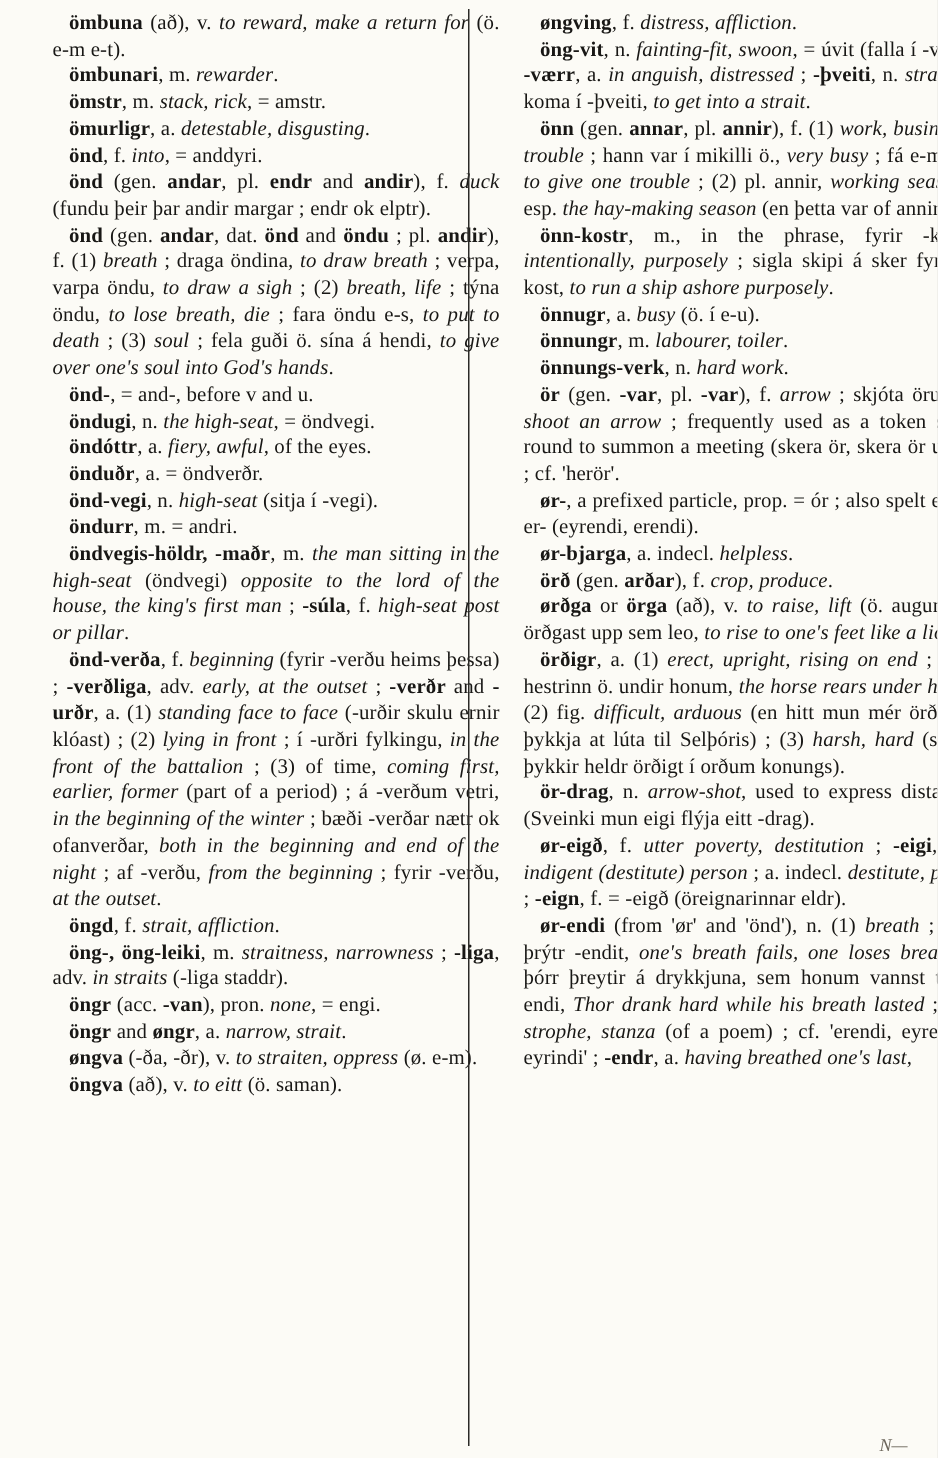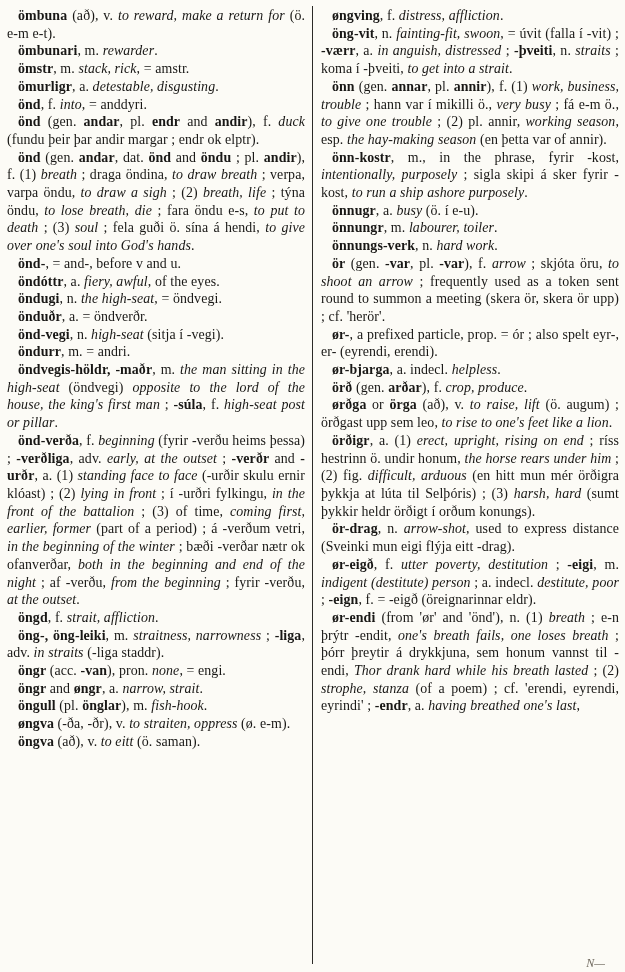--- a/index.html
+++ b/index.html
@@ -18,20 +18,21 @@
     color: #181715;
   }
   .col {
     position: absolute;
     top: 7px;
     width: 298px;
     font-size: 13.9px;
     line-height: 17.7px;
     text-align: justify;
     letter-spacing: 0.1px;
+    margin-left: 28px;
   }
   .col-left  { left: 7px; }
   .col-right { left: 321px; }
   .divider {
     position: absolute;
     left: 312px;
     top: 6px;
     width: 1.4px;
     height: 958px;
     background: #2b2a27;
@@ -57,32 +58,31 @@
 <div class="page">
   <div class="col col-left" id="col-left">
       <p class="entry"><b>ömbuna</b> (að), v. <i>to reward, make a return for</i> (ö. e-m e-t).</p>
       <p class="entry"><b>ömbunari</b>, m. <i>rewarder</i>.</p>
       <p class="entry"><b>ömstr</b>, m. <i>stack, rick</i>, = amstr.</p>
       <p class="entry"><b>ömurligr</b>, a. <i>detestable, disgusting</i>.</p>
       <p class="entry"><b>önd</b>, f. <i>into</i>, = anddyri.</p>
       <p class="entry"><b>önd</b> (gen. <b>andar</b>, pl. <b>endr</b> and <b>andir</b>), f. <i>duck</i> (fundu þeir þar andir margar ; endr ok elptr).</p>
       <p class="entry"><b>önd</b> (gen. <b>andar</b>, dat. <b>önd</b> and <b>öndu</b> ; pl. <b>andir</b>), f. (1) <i>breath</i> ; draga öndina, <i>to draw breath</i> ; verpa, varpa öndu, <i>to draw a sigh</i> ; (2) <i>breath, life</i> ; týna öndu, <i>to lose breath, die</i> ; fara öndu e-s, <i>to put to death</i> ; (3) <i>soul</i> ; fela guði ö. sína á hendi, <i>to give over one's soul into God's hands</i>.</p>
       <p class="entry"><b>önd-</b>, = and-, before v and u.</p>
+      <p class="entry"><b>öndugi</b>, n. <i>the high-seat</i>, = öndvegi.</p>
       <p class="entry"><b>öndóttr</b>, a. <i>fiery, awful</i>, of the eyes.</p>
-      <p class="entry"><b>öndugi</b>, n. <i>the high-seat</i>, = öndvegi.</p>
       <p class="entry"><b>önduðr</b>, a. = öndverðr.</p>
       <p class="entry"><b>önd-vegi</b>, n. <i>high-seat</i> (sitja í -vegi).</p>
       <p class="entry"><b>öndurr</b>, m. = andri.</p>
       <p class="entry"><b>öndvegis-höldr, -maðr</b>, m. <i>the man sitting in the high-seat</i> (öndvegi) <i>opposite to the lord of the house, the king's first man</i> ; <b>-súla</b>, f. <i>high-seat post or pillar</i>.</p>
       <p class="entry"><b>önd-verða</b>, f. <i>beginning</i> (fyrir -verðu heims þessa) ; <b>-verðliga</b>, adv. <i>early, at the outset</i> ; <b>-verðr</b> and <b>-urðr</b>, a. (1) <i>standing face to face</i> (-urðir skulu ernir klóast) ; (2) <i>lying in front</i> ; í -urðri fylkingu, <i>in the front of the battalion</i> ; (3) of time, <i>coming first, earlier, former</i> (part of a period) ; á -verðum vetri, <i>in the beginning of the winter</i> ; bæði -verðar nætr ok ofanverðar, <i>both in the beginning and end of the night</i> ; af -verðu, <i>from the beginning</i> ; fyrir -verðu, <i>at the outset</i>.</p>
       <p class="entry"><b>öngd</b>, f. <i>strait, affliction</i>.</p>
       <p class="entry"><b>öng-, öng-leiki</b>, m. <i>straitness, narrowness</i> ; <b>-liga</b>, adv. <i>in straits</i> (-liga staddr).</p>
       <p class="entry"><b>öngr</b> (acc. <b>-van</b>), pron. <i>none</i>, = engi.</p>
       <p class="entry"><b>öngr</b> and <b>øngr</b>, a. <i>narrow, strait</i>.</p>
-      <p class="entry"><b>öngull</b> (pl. <b>önglar</b>), m. <i>fish-hook</i>.</p>
       <p class="entry"><b>øngva</b> (-ða, -ðr), v. <i>to straiten, oppress</i> (ø. e-m).</p>
       <p class="entry"><b>öngva</b> (að), v. <i>to eitt</i> (ö. saman).</p>
     </div>
   <div class="divider"></div>
   <div class="col col-right" id="col-right">
       <p class="entry"><b>øngving</b>, f. <i>distress, affliction</i>.</p>
       <p class="entry"><b>öng-vit</b>, n. <i>fainting-fit, swoon</i>, = úvit (falla í -vit) ; <b>-værr</b>, a. <i>in anguish, distressed</i> ; <b>-þveiti</b>, n. <i>straits</i> ; koma í -þveiti, <i>to get into a strait</i>.</p>
       <p class="entry"><b>önn</b> (gen. <b>annar</b>, pl. <b>annir</b>), f. (1) <i>work, business, trouble</i> ; hann var í mikilli ö., <i>very busy</i> ; fá e-m ö., <i>to give one trouble</i> ; (2) pl. annir, <i>working season</i>, esp. <i>the hay-making season</i> (en þetta var of annir).</p>
       <p class="entry"><b>önn-kostr</b>, m., in the phrase, fyrir -kost, <i>intentionally, purposely</i> ; sigla skipi á sker fyrir -kost, <i>to run a ship ashore purposely</i>.</p>
       <p class="entry"><b>önnugr</b>, a. <i>busy</i> (ö. í e-u).</p>

